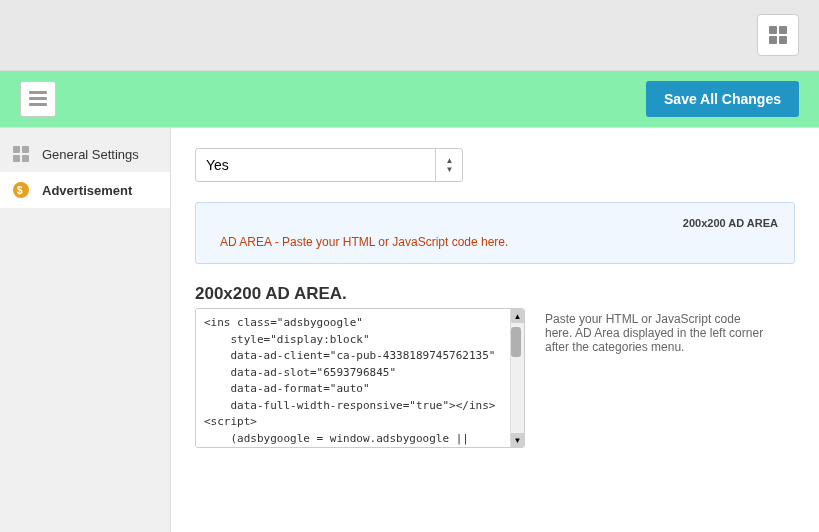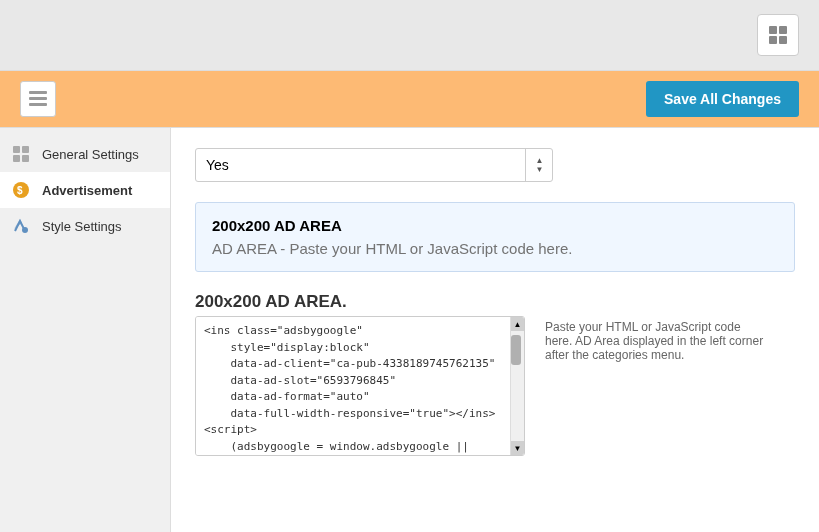--- a/index.html
+++ b/index.html
@@ -26,21 +26,21 @@
       background: #fff;
       border-radius: 4px;
       display: flex;
       align-items: center;
       justify-content: center;
       color: #666;
       font-size: 18px;
     }
 
     .toolbar {
-      background: #fdba74;
+      background: #86efac;
       border-top: 1px solid #ddd;
       border-bottom: 1px solid #ddd;
       padding: 10px 20px;
       display: flex;
       align-items: center;
       justify-content: flex-end;
     }
 
     .save-all-btn {
       background: #2196c4;
@@ -117,21 +117,21 @@
 
     .field-row {
       display: flex;
       align-items: flex-start;
       gap: 20px;
       margin-bottom: 20px;
     }
 
     .select-wrapper {
       position: relative;
-      width: 358px;
+      width: 268px;
     }
 
     .select-field {
       width: 100%;
       padding: 8px 30px 8px 10px;
       border: 1px solid #ccc;
       border-radius: 3px;
       font-size: 14px;
       background: #fff;
       appearance: none;
@@ -169,29 +169,31 @@
 
     .ad-preview-box {
       border: 1px solid #c8daf0;
       background: #f0f7ff;
       border-radius: 3px;
       padding: 14px 16px;
       margin-bottom: 20px;
     }
 
     .ad-preview-title {
-      font-size: 15px;
-      font-weight: bold;
-      color: #000000;
+      font-size: 11px;
+      font-weight: bold;
+      color: #404040;
       margin-bottom: 6px;
+      text-align: right;
     }
 
     .ad-preview-desc {
-      font-size: 15px;
-      color: #737373;
+      font-size: 12px;
+      color: #c2410c;
+      margin-left: 8px;
     }
 
     .ad-section-title {
       font-size: 17px;
       font-weight: bold;
       color: #333;
       margin-bottom: 4px;
     }
 
     .code-area-row {
@@ -307,30 +309,20 @@
     <div class="sidebar-item active">
       <span class="sidebar-icon">
         <svg width="18" height="18" viewBox="0 0 18 18" fill="none">
           <circle cx="9" cy="9" r="8" fill="#e8a020"></circle>
           <text x="5" y="13" font-size="10" fill="#fff" font-weight="bold">$</text>
         </svg>
       </span>
       <span>Advertisement</span>
     </div>
 
-    <div class="sidebar-item">
-      <span class="sidebar-icon">
-        <svg width="18" height="18" viewBox="0 0 18 18" fill="none">
-          <path d="M3 14 L8 4 L13 14" stroke="#6090c0" stroke-width="2" fill="none"></path>
-          <path d="M2 12 L8 2 L10 6 Z" fill="#6090c0" opacity="0.5"></path>
-          <circle cx="13" cy="13" r="3" fill="#6090c0"></circle>
-        </svg>
-      </span>
-      <span>Style Settings</span>
-    </div>
 
   </div>
 
   <div class="content">
 
     <div class="field-row">
       <div class="select-wrapper">
         <select class="select-field">
           <option>Yes</option>
           <option>No</option>

